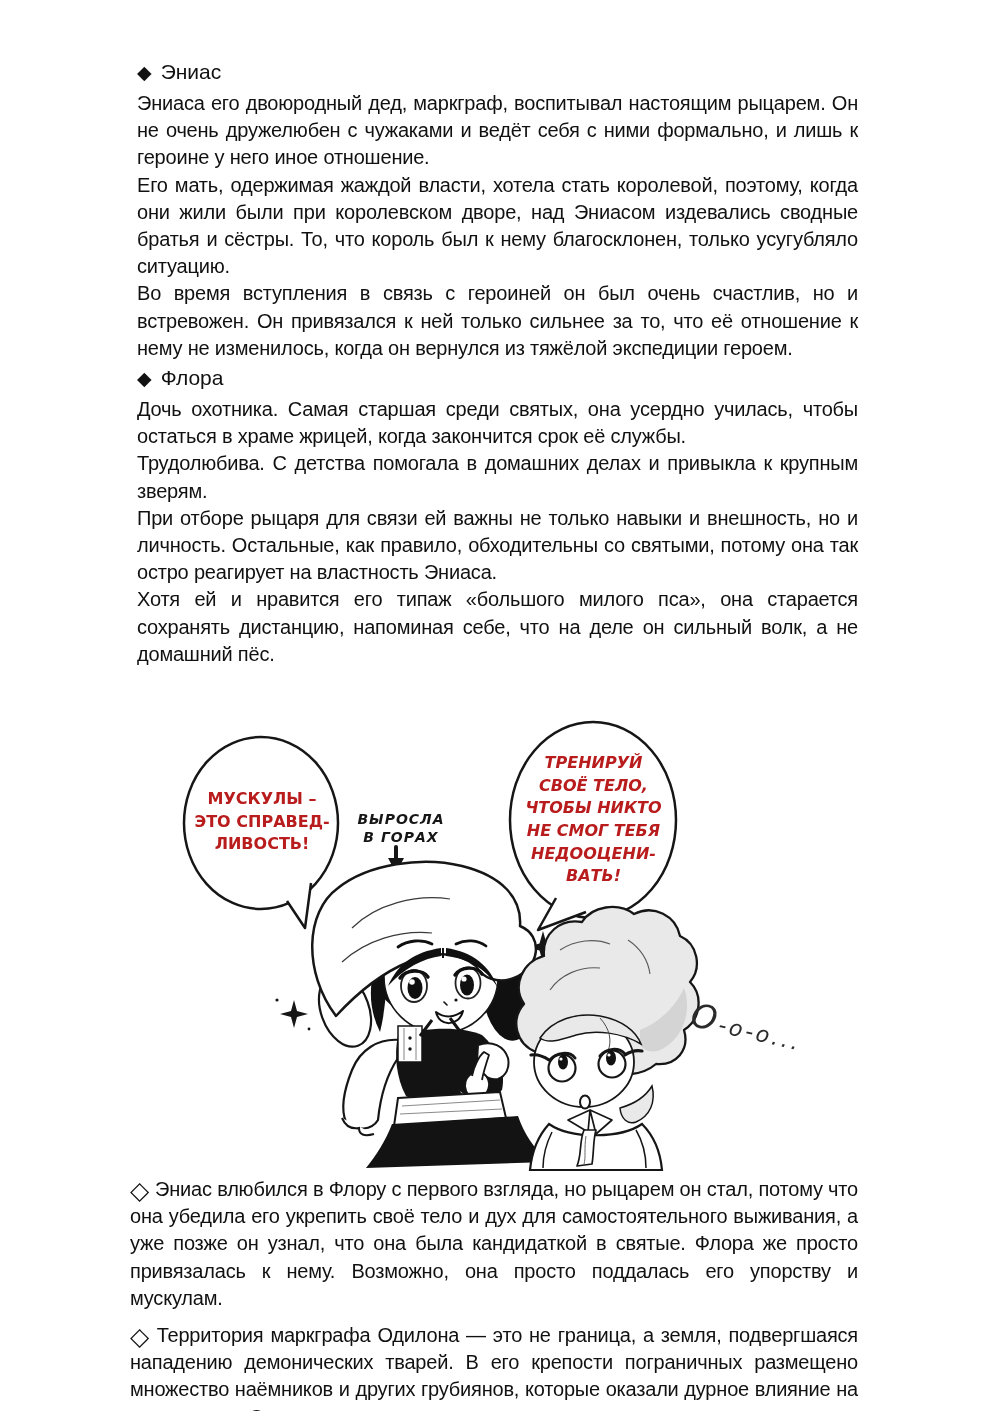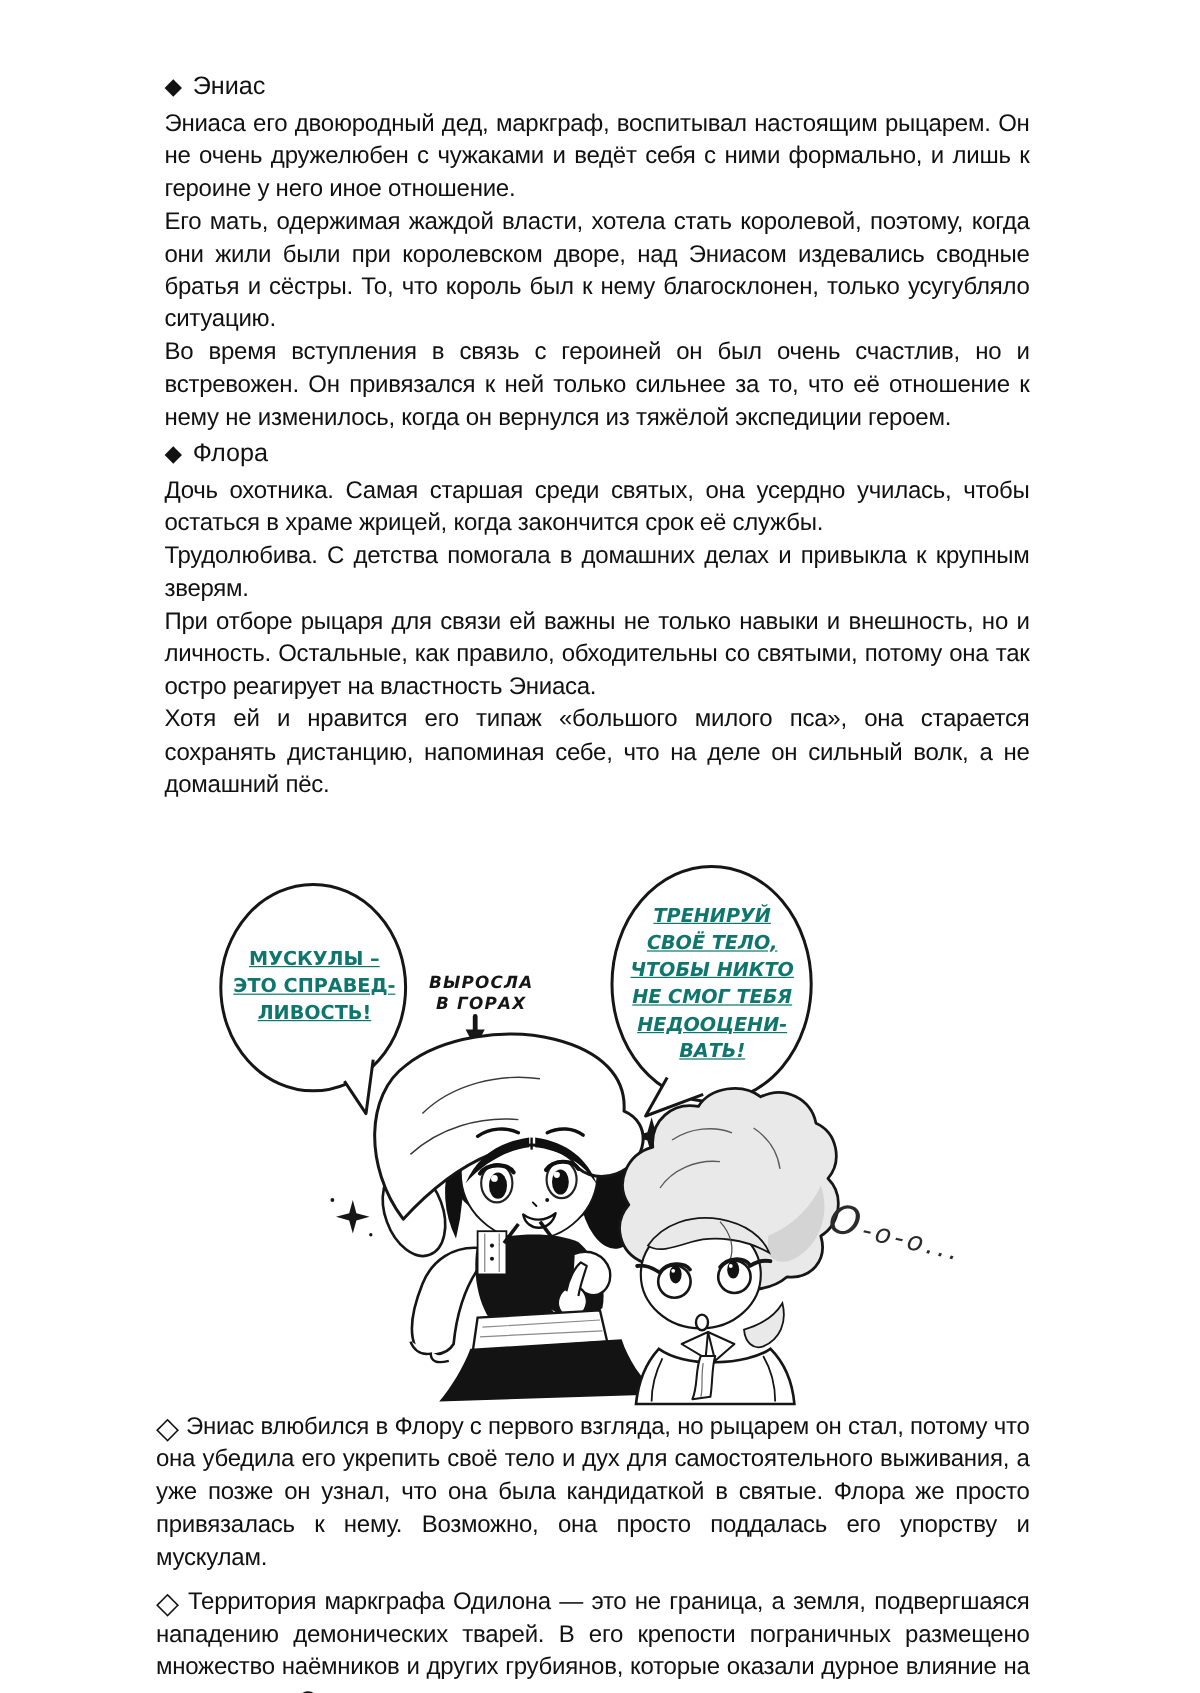--- a/index.html
+++ b/index.html
@@ -25,21 +25,21 @@
     letter-spacing:-0.2px;
   }
   .note + .note{margin-top:10px;}
   .diamond-open{font-size:25px;line-height:0;vertical-align:-3px;margin-right:6px;}
   
   .illustration{position:absolute;left:0;top:700px;width:1000px;height:478px;}
   .illustration svg{position:absolute;left:0;top:0;}
   .bubble-text{
     position:absolute;display:flex;align-items:center;justify-content:center;
     text-align:center;font-family:"DejaVu Sans",sans-serif;font-weight:bold;
-    color:#0f766e;white-space:pre-line;z-index:2;text-decoration:underline;
+    color:#b91c1c;white-space:pre-line;z-index:2;
   }
   .bubble-left-text{left:185px;top:36px;width:154px;height:172px;font-size:16px;line-height:1.42;text-align:center;}
   .bubble-right-text{left:510px;top:22px;width:167px;height:196px;font-size:16px;line-height:1.42;font-style:italic;}
   .caption{
     position:absolute;left:352px;top:110px;width:98px;text-align:center;
     font-family:"DejaVu Sans",sans-serif;font-weight:bold;font-style:italic;
     font-size:14px;line-height:1.3;letter-spacing:1px;color:#161616;
     white-space:pre-line;z-index:2;
   }
   .sfx{

